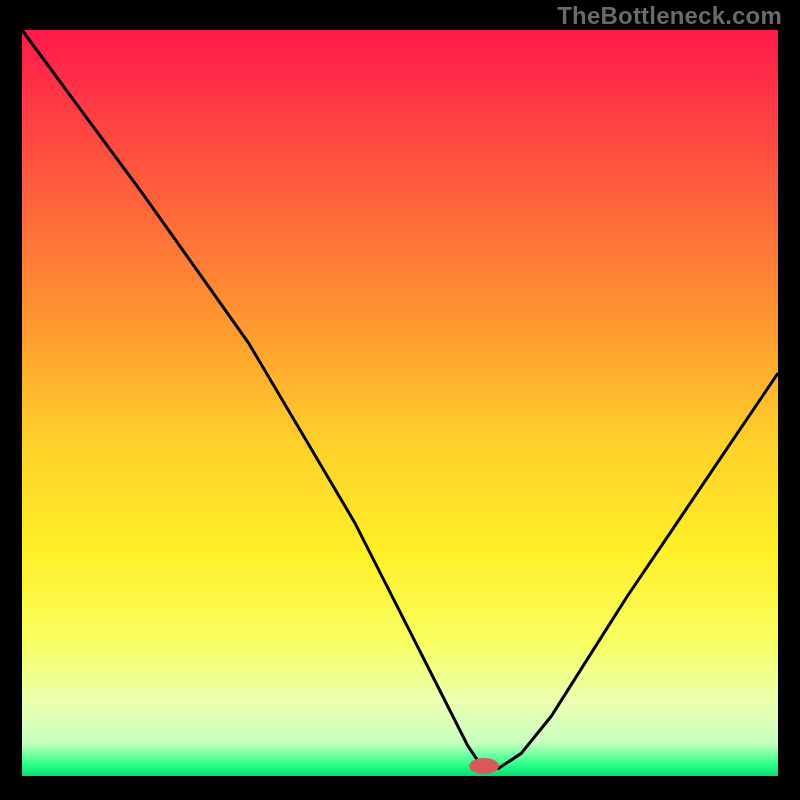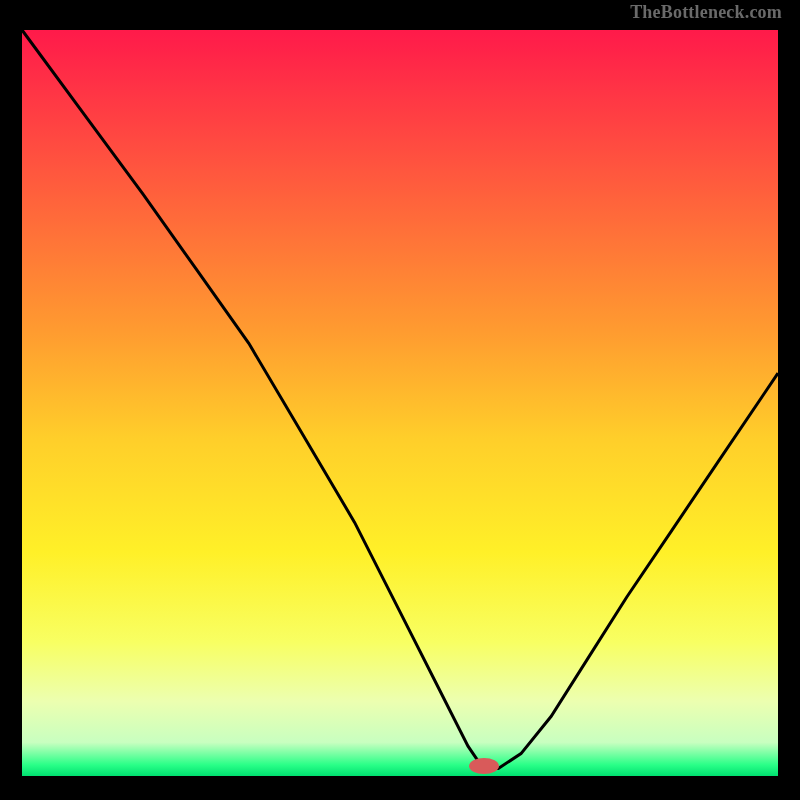--- a/index.html
+++ b/index.html
@@ -15,22 +15,22 @@
     top: 0;
     left: 0;
     width: 800px;
     height: 800px;
     background: #000;
   }
   .watermark {
     position: absolute;
     top: 2px;
     right: 18px;
-    font-family: Liberation Serif, serif;
-    font-size: 18px;
+    font-family: Liberation Sans, sans-serif;
+    font-size: 24px;
     font-weight: bold;
     color: #6a6a6a;
     letter-spacing: 0.2px;
   }
   svg {
     position: absolute;
     top: 0;
     left: 0;
   }
 </style>

